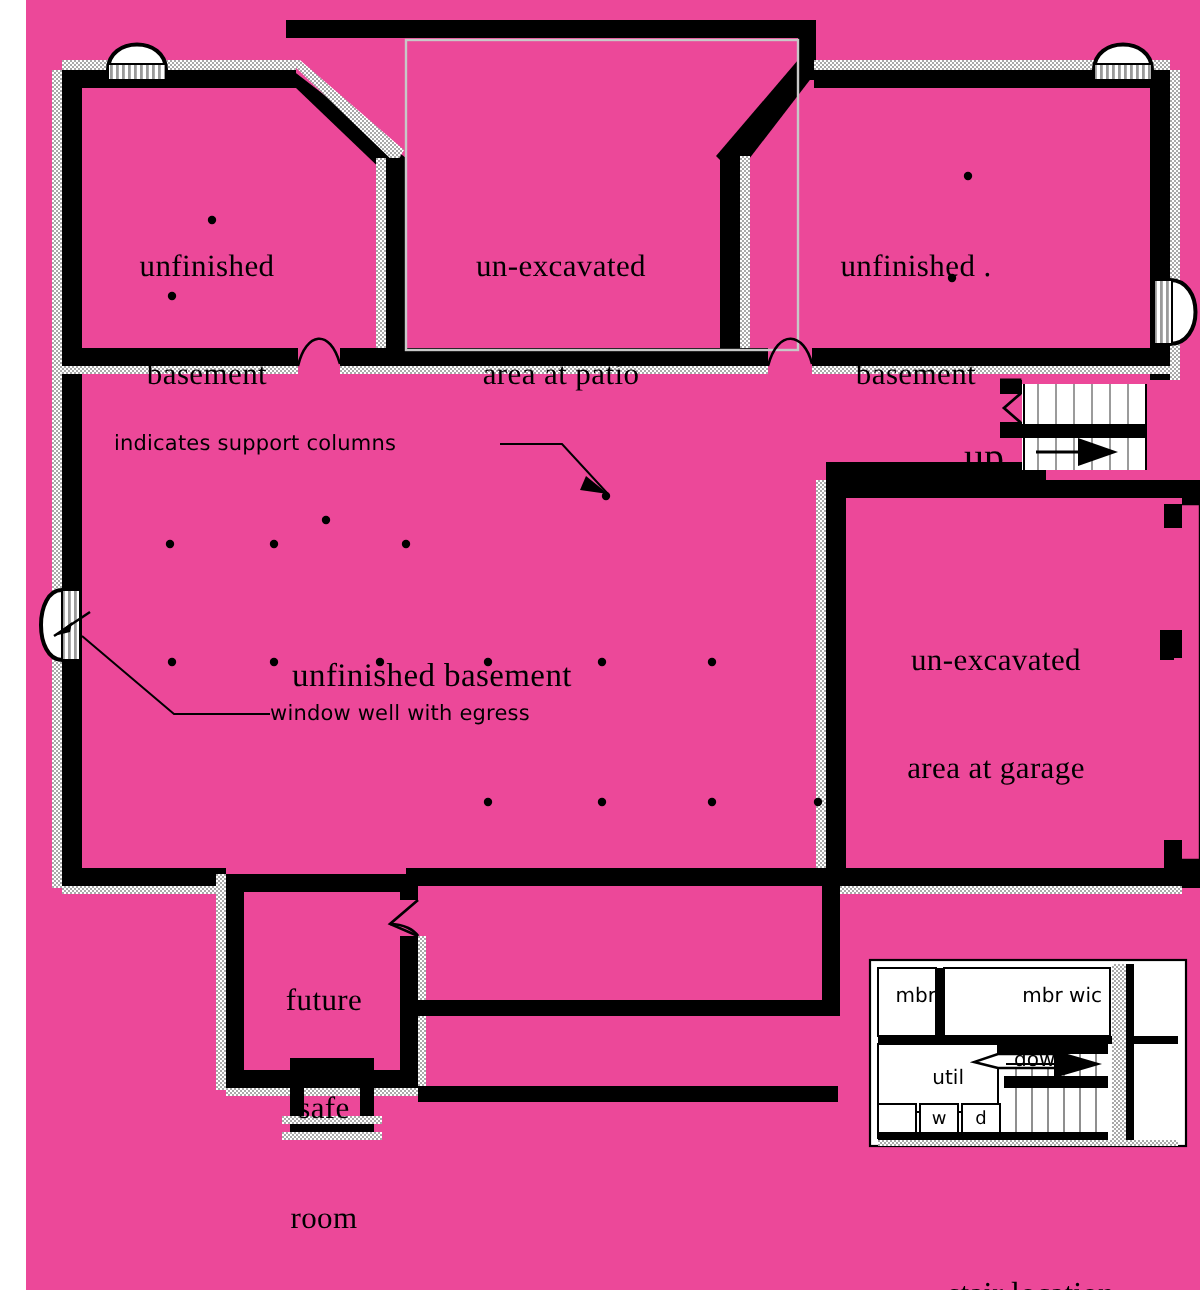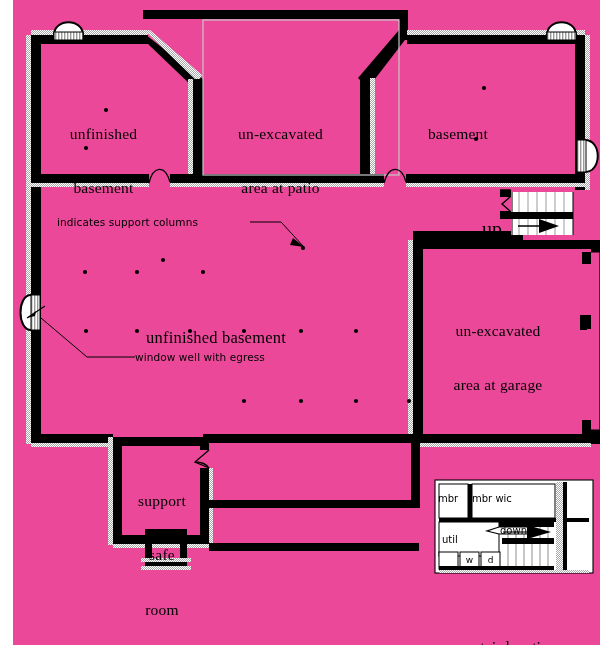--- a/index.html
+++ b/index.html
@@ -52,21 +52,21 @@
     letter-spacing: 0.1px;
     text-align: left;
   }
   .stair-word {
     font-family: "Liberation Serif", serif;
     font-size: 20px;
   }
   .inset-label {
     font-family: "DejaVu Sans", sans-serif;
     font-size: 10px;
-    text-align: left;
+    text-align: right;
   }
   .inset-label-sm {
     font-family: "DejaVu Sans", sans-serif;
     font-size: 9px;
     text-align: center;
   }
   .caption {
     font-family: "Liberation Serif", serif;
     font-size: 16px;
     text-align: center;
@@ -346,34 +346,35 @@
     <div>unfinished</div>
     <div>basement</div>
   </div>
 
   <div class="lbl room-label" style="left:195px; top:88px; width:145px;">
     <div>un-excavated</div>
     <div>area at patio</div>
   </div>
 
   <div class="lbl room-label" style="left:375px; top:88px; width:140px;">
+    <div>unfinished .</div>
     <div>basement</div>
   </div>
 
   <div class="lbl room-label-big" style="left:93px; top:289px; width:220px;">
     <div>unfinished basement</div>
   </div>
 
   <div class="lbl room-label" style="left:410px; top:285px; width:150px;">
     <div>un-excavated</div>
     <div>area at garage</div>
   </div>
 
   <div class="lbl room-label" style="left:110px; top:455px; width:78px;">
-    <div>support</div>
+    <div>future</div>
     <div>safe</div>
     <div>room</div>
   </div>
 
   <div class="lbl leader-label" style="left:122px; top:351px;">window well with egress</div>
 
   <div class="lbl leader-label" style="left:44px; top:216px;">indicates support columns</div>
 
   <div class="lbl stair-word" style="left:469px; top:218px;">up</div>
 

